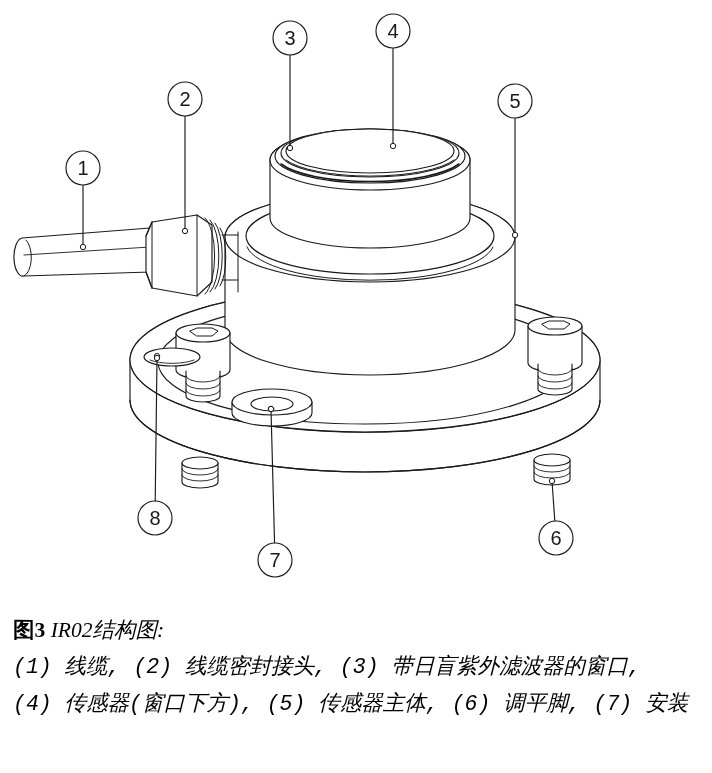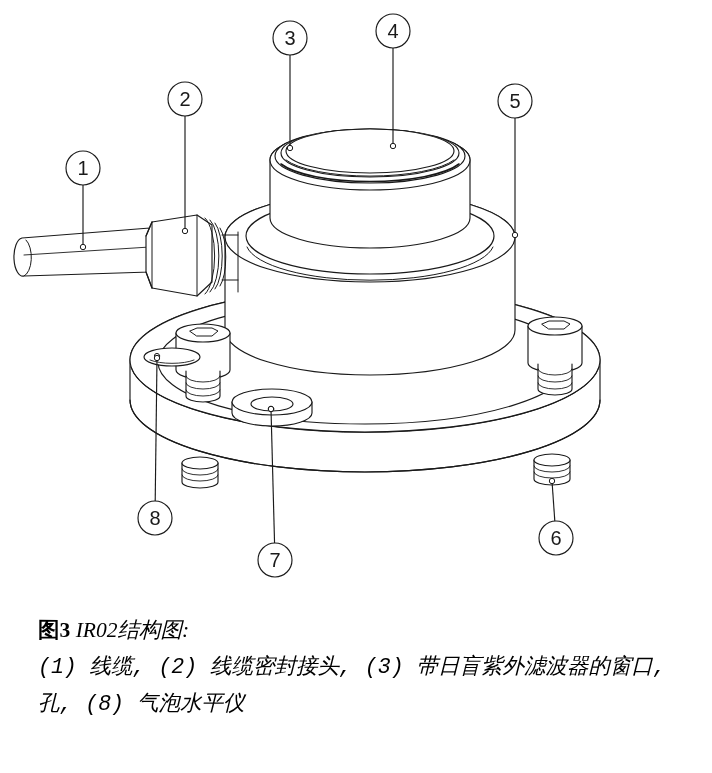--- a/index.html
+++ b/index.html
@@ -28,21 +28,21 @@
     width: 712px;
     height: 600px;
   }
   #figure-svg {
     display: block;
     width: 712px;
     height: 600px;
   }
   #caption {
     position: absolute;
-    left: 38px;
+    left: 13px;
     top: 612px;
     width: 664px;
   }
   .cap-line {
     font-size: 21.5px;
     line-height: 37px;
     white-space: nowrap;
     letter-spacing: 0px;
     font-family: Liberation Mono, monospace;
   }
@@ -269,16 +269,16 @@
         </g>
 
     </svg>
   </div>
 
   <div id="caption">
     <div class="cap-title">
       <span class="cap-fignum">图3</span><span class="cap-ital"> IR02结构图:</span>
     </div>
     <div class="cap-line cap-ital">(1) 线缆, (2) 线缆密封接头, (3) 带日盲紫外滤波器的窗口,</div>
-    <div class="cap-line cap-ital">孔, (8) 气泡水平仪</div>
+    <div class="cap-line cap-ital">(4) 传感器(窗口下方), (5) 传感器主体, (6) 调平脚, (7) 安装</div>
   </div>
 
 </div>
 
 </body></html>

